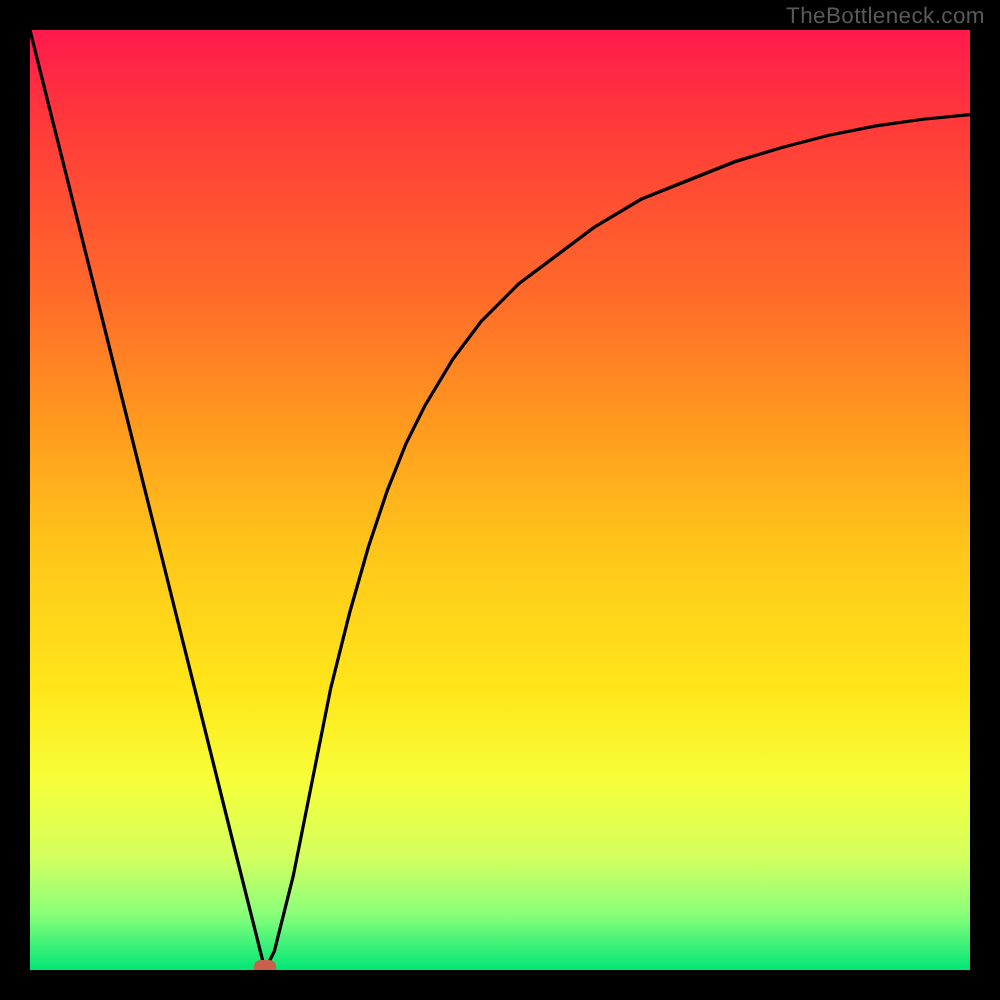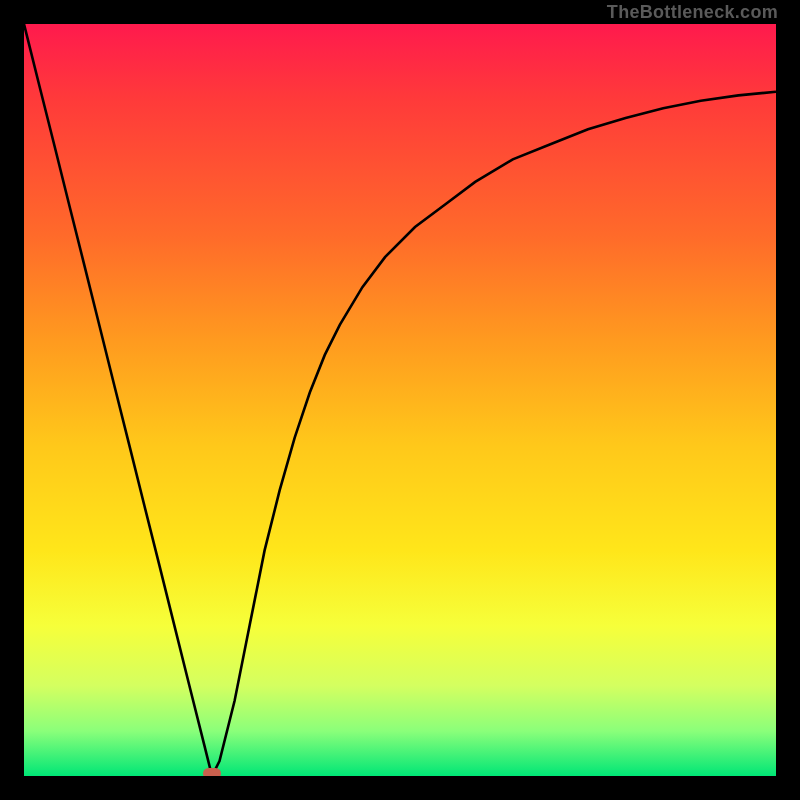--- a/index.html
+++ b/index.html
@@ -55,23 +55,23 @@
   .marker {
     position: absolute;
     width: 18px;
     height: 11px;
     background: #c9604e;
     border-radius: 6px;
   }
   .attribution {
     position: absolute;
     top: 2px;
-    right: 22px;
+    right: 12px;
     font-size: 18px;
-    font-weight: 700;
+    font-weight: 400;
     color: #5a5a5a;
     letter-spacing: 0.3px;
   }
 </style>
 </head>
 <body>
 
 <div class="frame">
 
   <div class="attribution">TheBottleneck.com</div>

